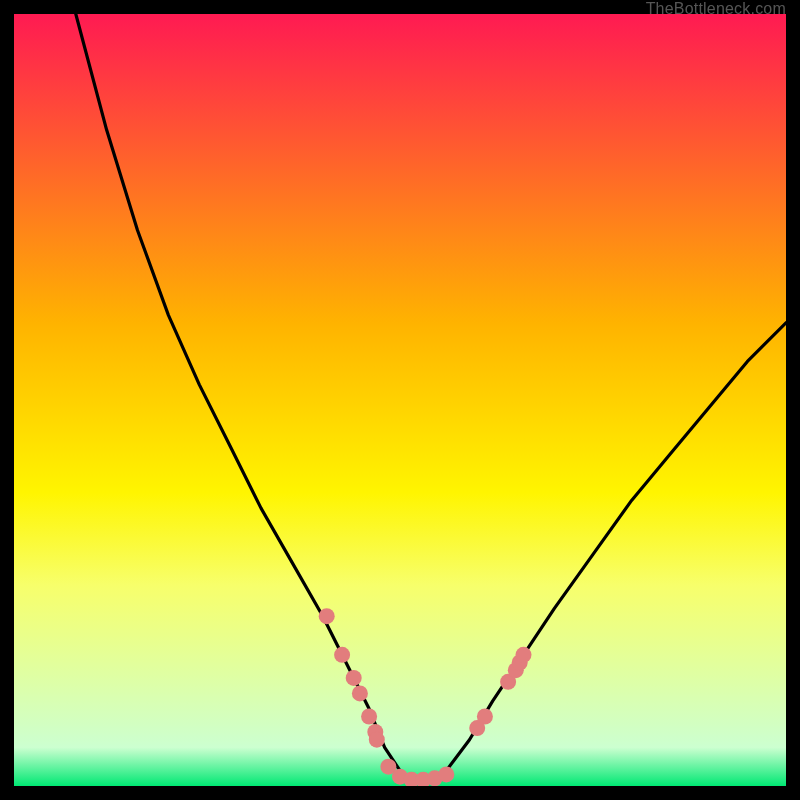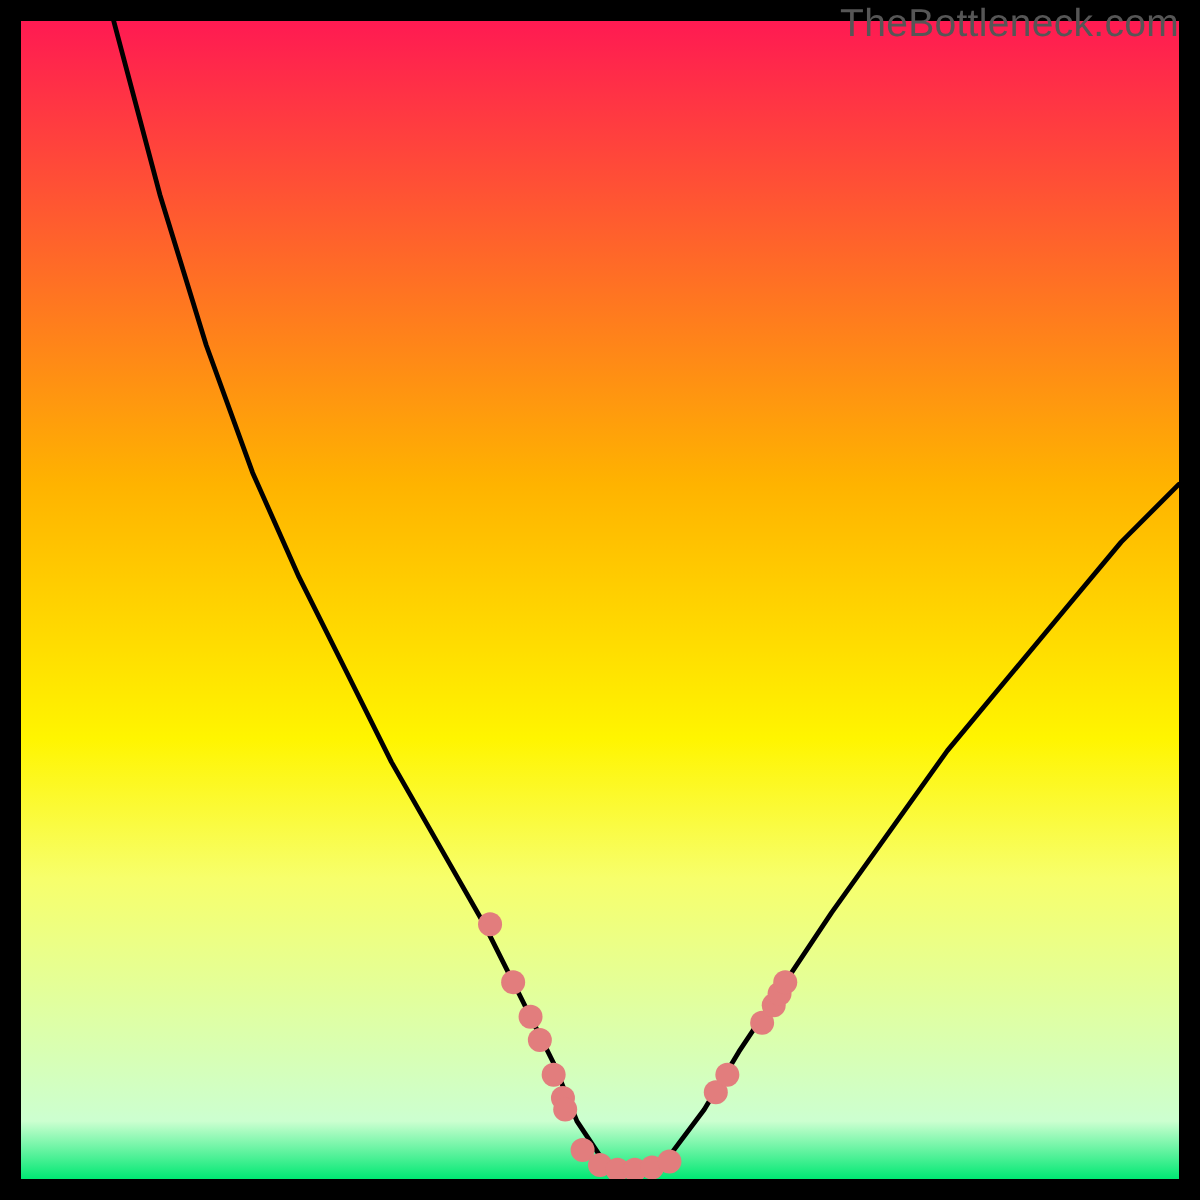--- a/index.html
+++ b/index.html
@@ -24,21 +24,21 @@
     top: 14px;
     left: 14px;
     width: 772px;
     height: 772px;
     display: block;
   }
   .watermark {
     position: absolute;
     top: 0px;
     right: 14px;
-    font-size: 26px;
+    font-size: 16px;
     font-weight: 500;
     color: #565656;
     letter-spacing: 0.2px;
     pointer-events: none;
   }
 </style>
 </head>
 <body>
 
 <div class="frame">

